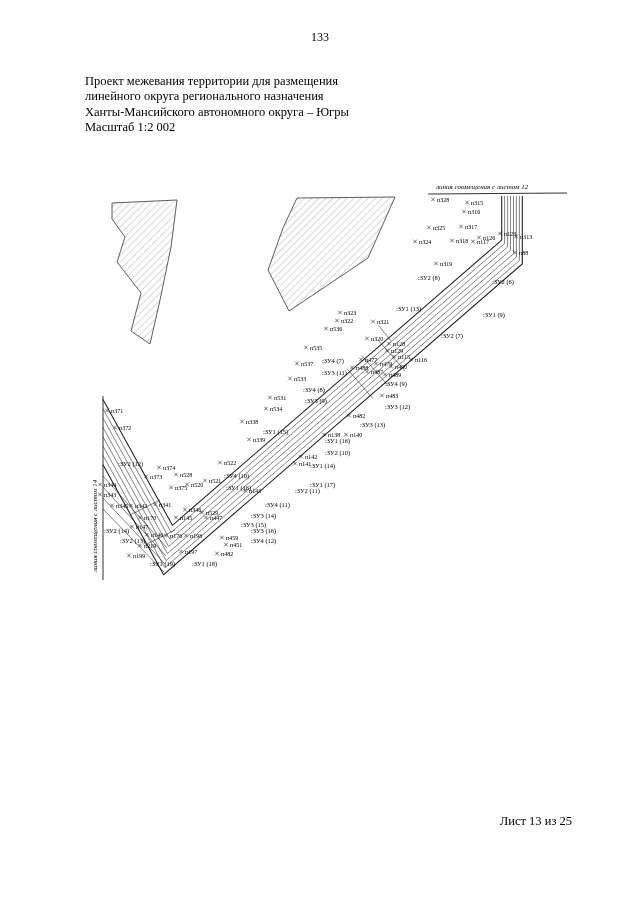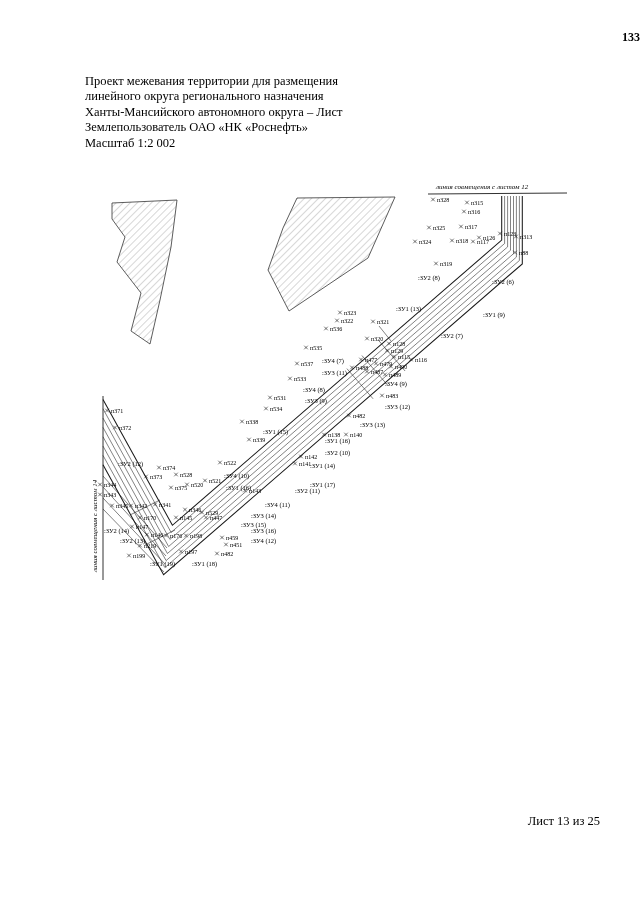--- a/index.html
+++ b/index.html
@@ -3,29 +3,29 @@
 <meta charset="utf-8">
 <style>
   html,body { margin:0; padding:0; background:#e8e8e8; }
   .page {
     position:relative; width:640px; height:905px; margin:0 auto;
     background:#ffffff; overflow:hidden;
     font-family:"Liberation Serif", serif; color:#000;
   }
   .page-number {
     position:absolute; top:30px; left:0; width:640px;
-    text-align:right; font-size:12px;font-weight:bold;
+    text-align:center; font-size:12px;
   }
   .title-block {
     position:absolute; left:85px; top:74px;
     font-size:12.5px; line-height:15.4px; white-space:nowrap;font-family:Liberation Serif, serif;
   }
   .footer {
     position:absolute; top:814px; left:0; width:572px;
-    text-align:right; font-size:12.5px;margin-left:28px;
+    text-align:right; font-size:12.5px;
   }
   svg.map { position:absolute; left:0; top:0; }
   .cor  { fill:none; stroke:#1b1b1b; stroke-width:0.55; }
   .cor.b{ stroke-width:1.05; }
   .stub { stroke:#1b1b1b; stroke-width:0.55; }
   .bnd  { stroke:#1b1b1b; stroke-width:0.9; fill:none; }
   .hatchpoly { fill:url(#hatch); stroke:#333; stroke-width:0.8; }
   .lbl { font-family:"Liberation Serif", serif; font-size:6px; fill:#000; }
   .lbl.zu { font-size:6.5px; }
   .edge { font-family:"Liberation Serif", serif; font-size:7px; font-style:italic; fill:#000; }
@@ -34,22 +34,21 @@
 </head>
 <body>
 
 <div class="page">
 
   <div class="page-number">133</div>
 
   <div class="title-block">
     <div>Проект межевания территории для размещения</div>
     <div>линейного округа регионального назначения</div>
-    <div>Ханты-Мансийского автономного округа – Лист</div>
-    <div>Землепользователь ОАО «НК «Роснефть»</div>
+    <div>Ханты-Мансийского автономного округа – Югры</div>
     <div>Масштаб 1:2 002</div>
   </div>
 
   <svg class="map" width="640" height="905" viewBox="0 0 640 905">
     <defs>
       <pattern id="hatch" width="5" height="5" patternUnits="userSpaceOnUse" patternTransform="rotate(45)">
         <line x1="0" y1="0" x2="0" y2="5" stroke="#777" stroke-width="0.6"></line>
       </pattern>
     </defs>
 

